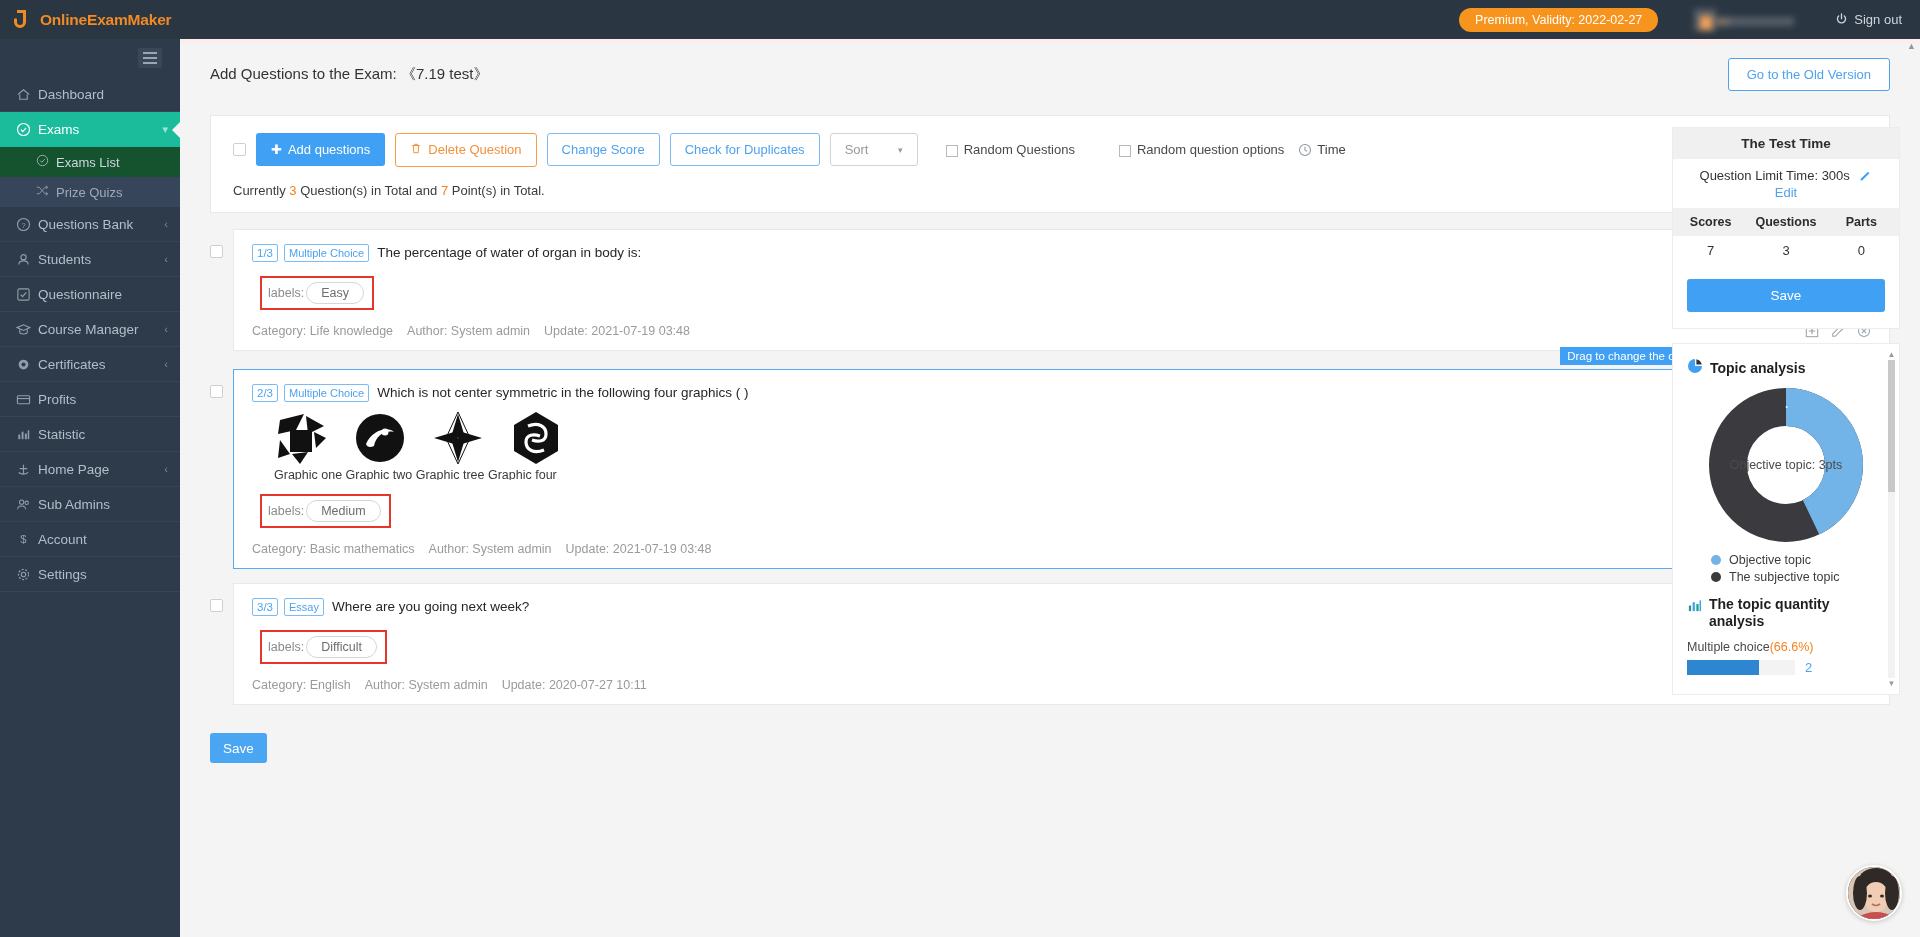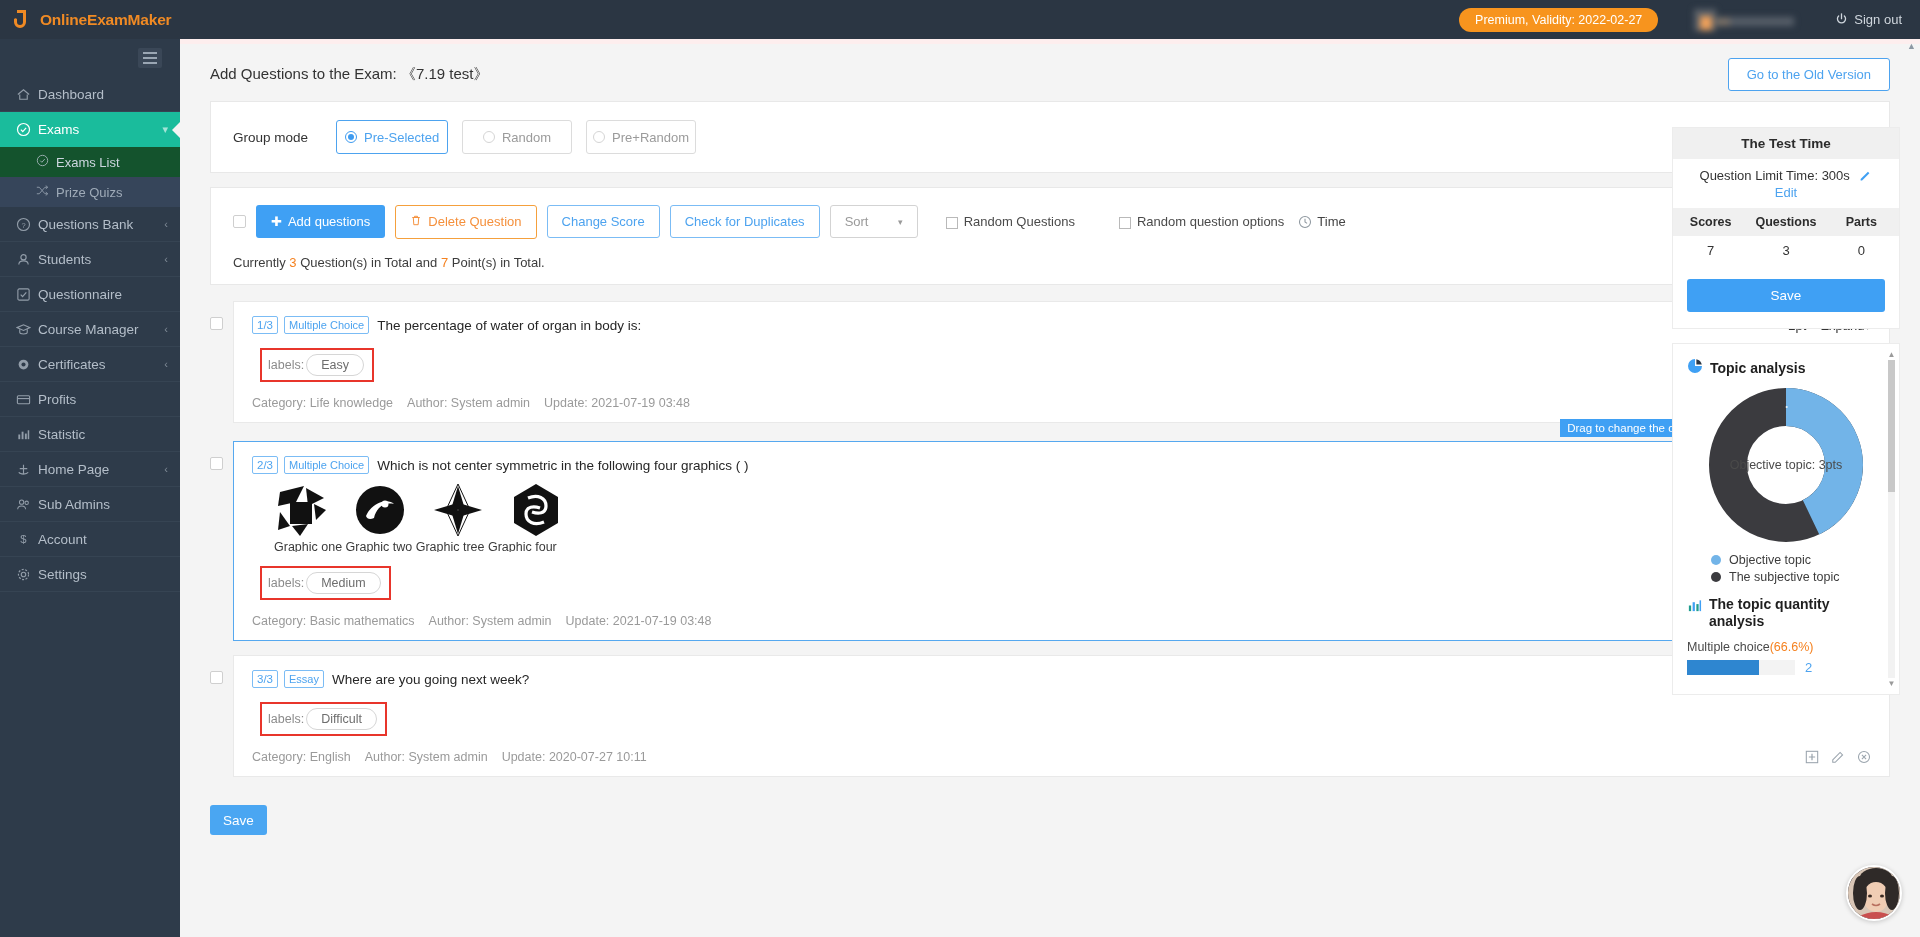--- a/index.html
+++ b/index.html
@@ -139,21 +139,21 @@
     margin: 16px 10px 0 0; cursor: pointer; flex: none;
   }
   .qcard {
     flex: 1; background: #fff; border: 1px solid #e9e9e9; padding: 14px 18px 12px 18px; position: relative;
   }
   .qcard.selected { border-color: #56a8ef; }
   .drag-tip {
     position: absolute; top: -23px; right: -1px; background: #3fa0f4; color: #fff;
     font-size: 11.5px; padding: 3px 7px; white-space: nowrap;
   }
-  .qhead { display: flex; align-items: center; }
+  .qhead { display: flex; align-items: flex-start; }
   .q-index {
     border: 1px solid #7bbcf5; color: #4da3ef; font-size: 11.5px; padding: 1px 4px;
     border-radius: 2px; margin-right: 6px; line-height: 14px;
   }
   .q-type {
     border: 1px solid #7bbcf5; color: #4da3ef; font-size: 11px; padding: 1px 4px;
     border-radius: 2px; margin-right: 8px; line-height: 14px; white-space: nowrap;
   }
   .q-text { font-size: 13.5px; color: #262626; line-height: 17px; }
   .q-right { margin-left: auto; display: flex; align-items: center; gap: 14px; padding-left: 20px; }
@@ -442,37 +442,20 @@
   </div>
 
   <div class="main">
     <div class="pink-strip"></div>
 
     <div class="page-head">
       <div class="page-title">Add Questions to the Exam: 《7.19 test》</div>
       <div class="old-version-btn">Go to the Old Version</div>
     </div>
 
-    <div class="card">
-      <div class="groupmode-row">
-        <span class="groupmode-label">Group mode</span>
-        <div class="radio-box active">
-          <span class="radio-dot"></span>
-          <span>Pre-Selected</span>
-        </div>
-        <div class="radio-box">
-          <span class="radio-dot"></span>
-          <span>Random</span>
-        </div>
-        <div class="radio-box">
-          <span class="radio-dot"></span>
-          <span>Pre+Random</span>
-        </div>
-      </div>
-    </div>
 
     <div class="card toolbar-card">
       <div class="toolbar-row">
         <span class="tb-check"></span>
         <div class="btn btn-primary">
           <span>✚</span>
           <span>Add questions</span>
         </div>
         <div class="btn btn-danger">
           <span>

